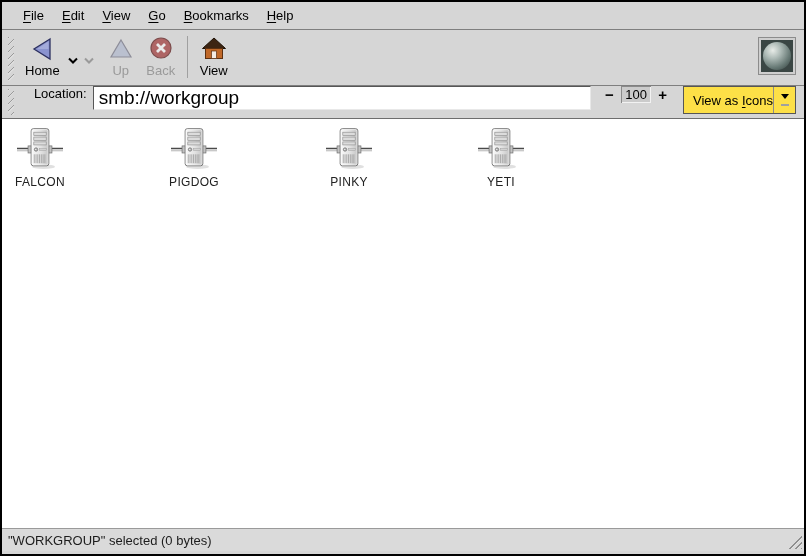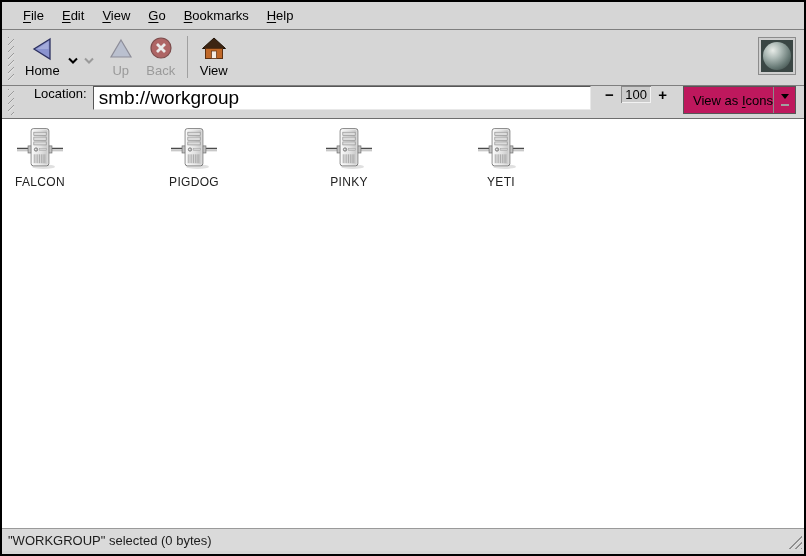--- a/index.html
+++ b/index.html
@@ -73,21 +73,21 @@
   .zoom-out, .zoom-in { font-weight:bold; font-size:15px; padding:0 4px; cursor:default; }
   .zoom-out { margin-left:10px; }
   .zoom-level {
     width:31px; height:17px; margin:0 3px;
     background:#cbcbcb;
     box-shadow:inset 1px 1px 0 #8a8a8a, inset -1px -1px 0 #f2f2f2;
     font-size:13px; text-align:center; line-height:17px;
   }
   .viewas {
     margin-left:12px; height:28px; width:114px;
-    border:1px solid #565656; background:#be185d;
+    border:1px solid #565656; background:#fde047;
     display:flex; align-items:center;
   }
   .viewas-label { flex:1; padding-left:9px; white-space:nowrap; font-size:13px; }
   .viewas-label u { text-underline-offset:2px; }
   .keep-space { white-space:pre; }
   .viewas-arrow-box {
     width:22px; height:100%; border-left:1px solid #8c8c8c;
     display:flex; flex-direction:column; align-items:center; justify-content:center;
   }
   .combo-triangle { width:0; height:0; border:4px solid transparent; border-top:5px solid #000; }

